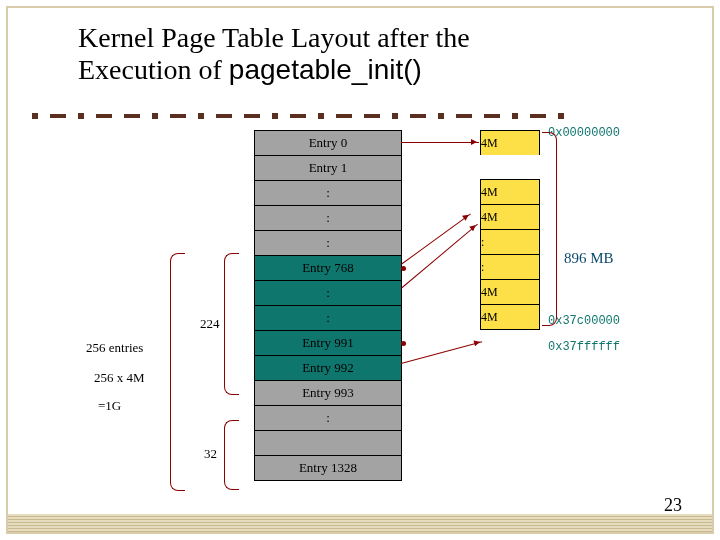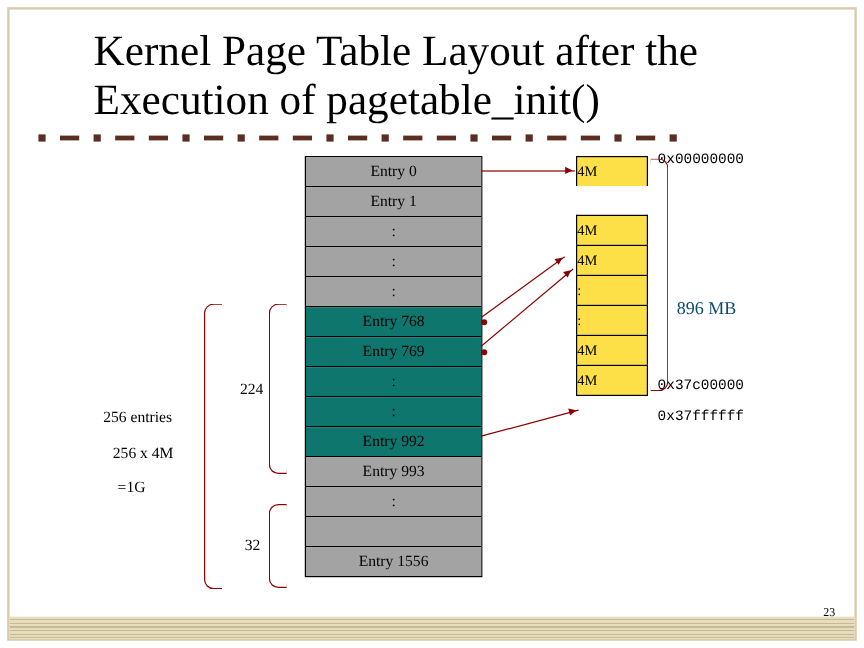--- a/index.html
+++ b/index.html
@@ -1,39 +1,39 @@
 <!DOCTYPE html>
 <html><head>
 <meta charset="utf-8">
 <style>
   html,body{margin:0;padding:0}
   body{width:720px;height:540px;background:#fff;font-family:"Times New Roman",serif;color:#000;position:relative;overflow:hidden}
   .slide{position:absolute;inset:6px;border:2px solid #d8ccaa;box-sizing:border-box;background:#fff}
   .texture-bar{position:absolute;left:0;right:0;bottom:0;height:18px;background:repeating-linear-gradient(0deg,#c9b98f 0 1px,#e6dcc0 1px 3px)}
-  .title{position:absolute;left:70px;top:14px;font-size:36px;line-height:1.15}
-  .title .code{font-family:Liberation Serif, serif}
+  .title{position:absolute;left:70px;top:14px;font-size:28px;line-height:1.15}
+  .title .code{font-family:Liberation Sans, sans-serif}
   .rule{position:absolute;left:24px;right:24px;top:98px;height:6px}
   .rule span{display:inline-block;width:16px;height:4px;background:#5a2f1f;margin-right:12px;vertical-align:middle}
   .rule span.sq{width:6px;height:6px}
-  .pgnum{position:absolute;right:16px;bottom:16px;font-size:10px}
+  .pgnum{position:absolute;right:30px;bottom:16px;font-size:18px}
 
   
   .ptable{position:absolute;left:246px;top:122px;width:146px;border:1px solid #000}
   .ptable .row{height:24px;border-bottom:1px solid #000;text-align:center;font-size:13px;line-height:24px;background:#a3a3a3;position:relative}
   .ptable .row:last-child{border-bottom:none}
   .ptable .row.y{background:#0f766e}
   .ptable .row .dot{position:absolute;right:-5px;top:10px;width:5px;height:5px;border-radius:50%;background:#8b0000}
 
   
   .mem{position:absolute;left:472px;top:122px;width:60px}
   .mem .cell{height:24px;border:1px solid #000;border-bottom:none;text-align:left;font-size:12px;line-height:24px;background:#fde047}
   .mem .cell:last-child{border-bottom:1px solid #000}
   .mem .gap{height:24px}
 
-  .addr{position:absolute;left:540px;font-size:12px;font-family:"Courier New",monospace;color:#000000}
+  .addr{position:absolute;left:540px;font-size:12px;font-family:"Courier New",monospace;color:#0f766e}
   .mb{position:absolute;left:556px;top:242px;font-size:15px;color:#0c4a6e}
 
   .lbl{position:absolute;font-size:13px}
 
   
   .brace{position:absolute;border:1.2px solid #8b0000;border-right:none;border-radius:8px 0 0 8px}
   .brace-r{position:absolute;border:1.2px solid #8b0000;border-left:none;border-radius:0 8px 8px 0}
 
   
   .arrow{position:absolute;height:1px;background:#8b0000}
@@ -54,28 +54,28 @@
     <span class="sq"></span><span></span><span class="sq"></span><span></span><span></span><span class="sq"></span><span></span><span class="sq"></span><span></span><span></span><span class="sq"></span><span></span><span class="sq"></span><span></span><span></span><span class="sq"></span><span></span><span class="sq"></span><span></span><span></span><span class="sq"></span><span></span><span class="sq"></span>
   </div>
 
   <div class="ptable">
     <div class="row"><span>Entry 0</span></div>
     <div class="row"><span>Entry 1</span></div>
     <div class="row"><span>:</span></div>
     <div class="row"><span>:</span></div>
     <div class="row"><span>:</span></div>
     <div class="row y"><span>Entry 768</span><span class="dot"></span></div>
-    <div class="row y"><span>Entry 769</span><span class="dot"></span></div>
     <div class="row y"><span>:</span></div>
     <div class="row y"><span>:</span></div>
+    <div class="row y"><span>Entry 991</span><span class="dot"></span></div>
     <div class="row y"><span>Entry 992</span></div>
     <div class="row"><span>Entry 993</span></div>
     <div class="row"><span>:</span></div>
     <div class="row"><span></span></div>
-    <div class="row"><span>Entry 1556</span></div>
+    <div class="row"><span>Entry 1328</span></div>
   </div>
 
   <div class="mem">
     <div class="cell">4M</div>
     <div class="gap"></div>
     <div class="cell">4M</div>
     <div class="cell">4M</div>
     <div class="cell">:</div>
     <div class="cell">:</div>
     <div class="cell">4M</div>

